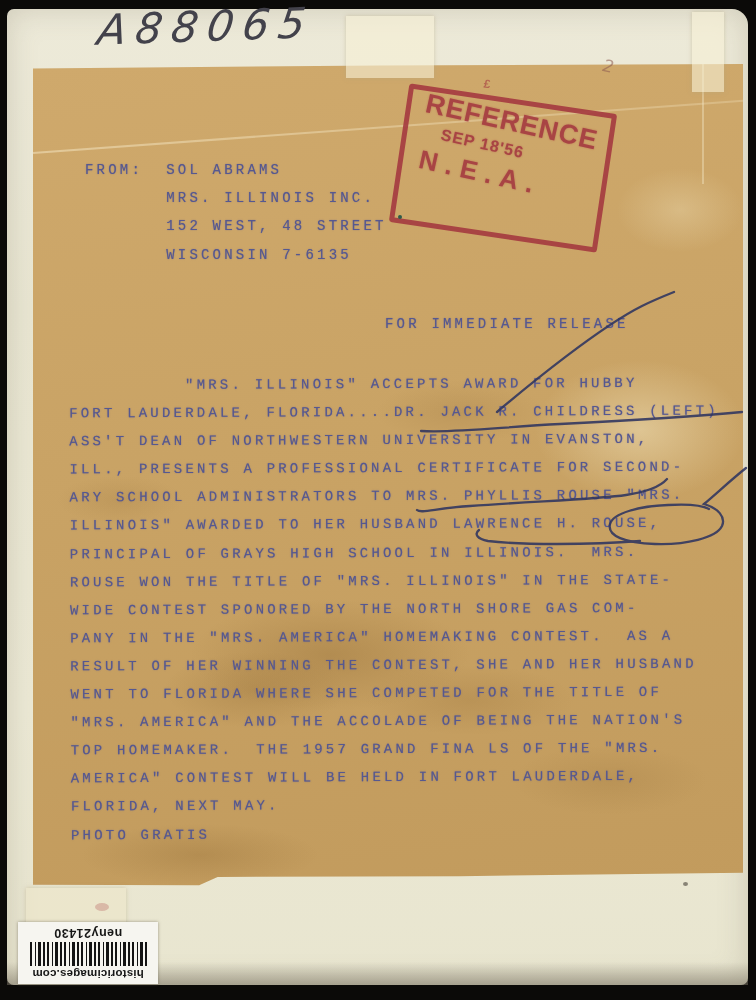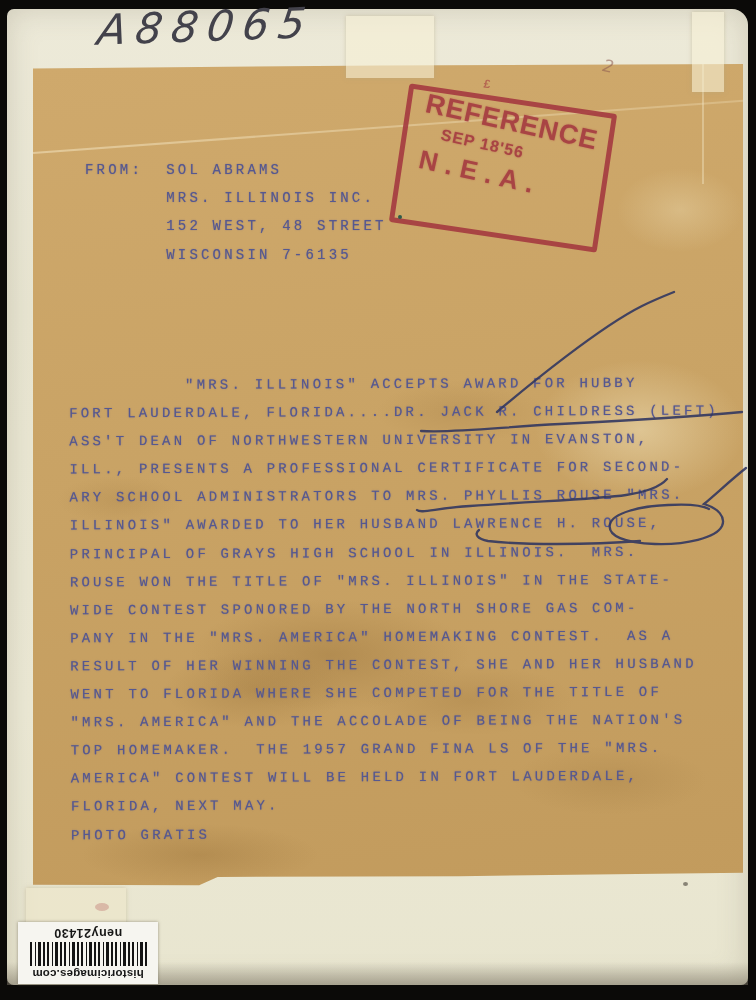--- a/index.html
+++ b/index.html
@@ -102,20 +102,21 @@
     </div>
   </div>
 
   <div class="sender">
     <div class="tw">FROM:  SOL ABRAMS</div>
     <div class="tw">       MRS. ILLINOIS INC.</div>
     <div class="tw">       152 WEST, 48 STREET</div>
     <div class="tw">       WISCONSIN 7-6135</div>
   </div>
 
+  <div class="release tw">FOR IMMEDIATE RELEASE</div>
 
   <div class="caption-body">
     <div class="tw">          "MRS. ILLINOIS" ACCEPTS AWARD FOR HUBBY</div>
     <div class="tw">FORT LAUDERDALE, FLORIDA....DR. JACK R. CHILDRESS (LEFT)</div>
     <div class="tw">ASS'T DEAN OF NORTHWESTERN UNIVERSITY IN EVANSTON,</div>
     <div class="tw">ILL., PRESENTS A PROFESSIONAL CERTIFICATE FOR SECOND-</div>
     <div class="tw">ARY SCHOOL ADMINISTRATORS TO MRS. PHYLLIS ROUSE "MRS.</div>
     <div class="tw">ILLINOIS" AWARDED TO HER HUSBAND LAWRENCE H. ROUSE,</div>
     <div class="tw">PRINCIPAL OF GRAYS HIGH SCHOOL IN ILLINOIS.  MRS.</div>
     <div class="tw">ROUSE WON THE TITLE OF "MRS. ILLINOIS" IN THE STATE-</div>

